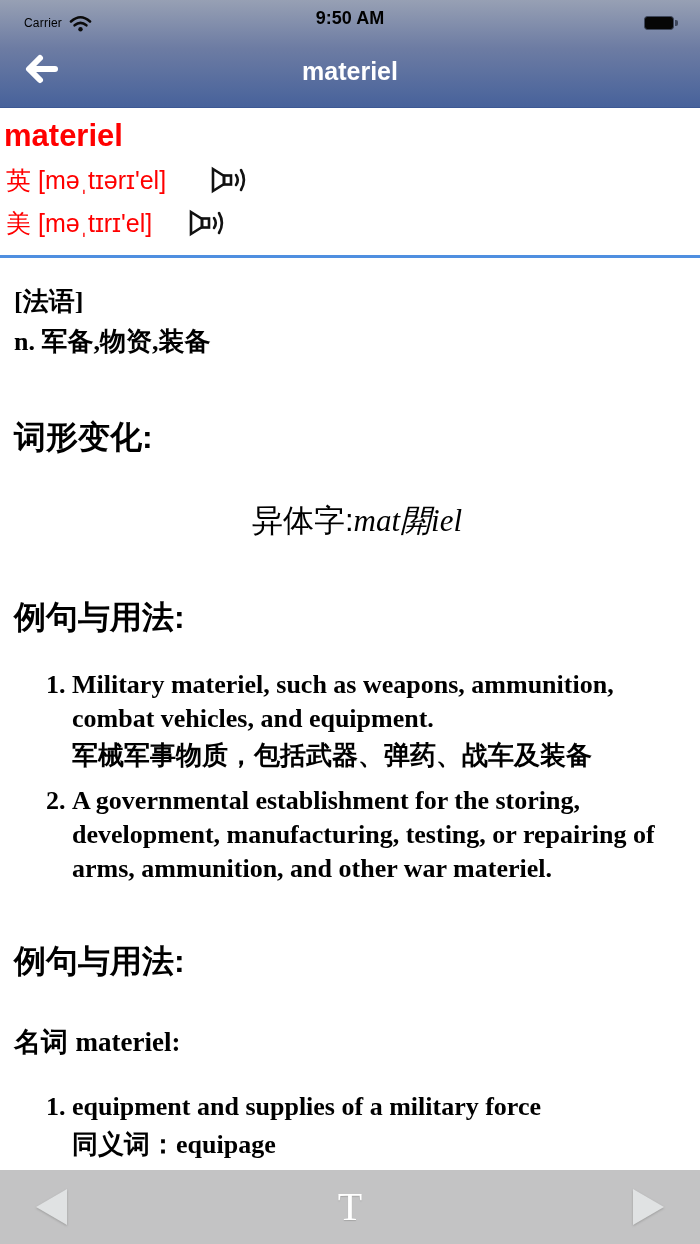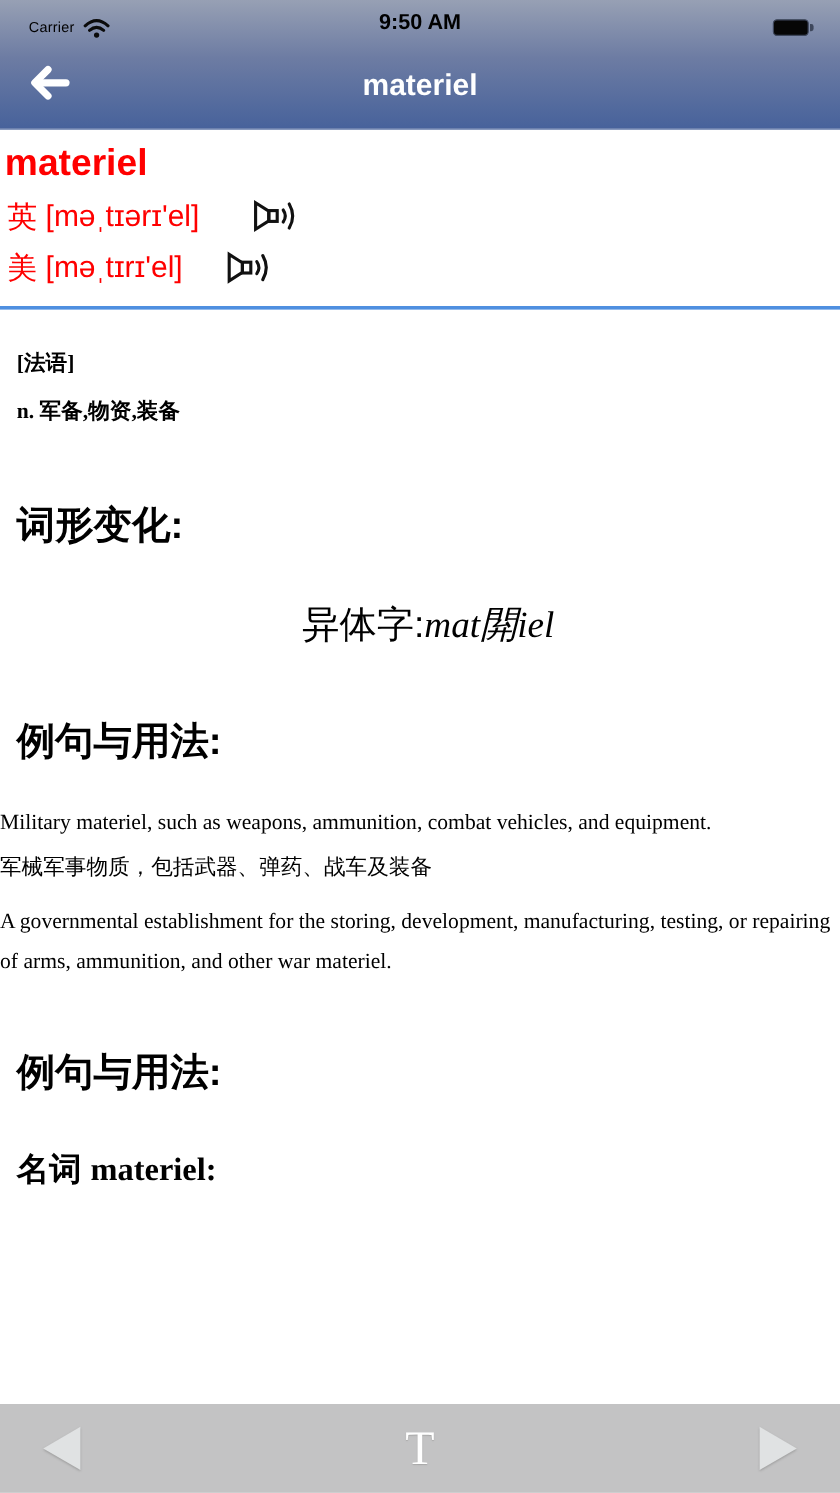--- a/index.html
+++ b/index.html
@@ -26,29 +26,29 @@
   .nav-title { color:#fff; font-size:25px; font-weight:600; }
 
   
   .headword { color:#ff0000; font-size:31px; font-weight:700; margin:10px 0 0 4px; }
   .phon-row { display:flex; align-items:center; color:#ff0000; font-size:25px; margin:9px 0 0 6px; }
   .phon-icon { margin-left:42px; display:inline-flex; }
   .separator { border-top:3px solid #4f8fe0; margin-top:15px; }
 
   
   .pos-block { margin:24px 0 0 14px; font-family:"Liberation Serif", serif;
-               font-weight:700; font-size:18px; line-height:40px; }
+               font-weight:700; font-size:26px; line-height:40px; }
 
   .section-heading { margin:54px 0 0 14px; font-size:32px; font-weight:700; }
 
   .variant-line { margin:40px 0 0 14px; font-size:31px;text-align:center; }
   .variant-value { font-family:"Liberation Serif", serif; font-style:italic; }
 
-  ol.example-list { margin:28px 0 0 0; 
-                    font-family:"Liberation Serif", serif; font-size:18px; }
+  ol.example-list { margin:28px 0 0 0; padding-left:72px;
+                    font-family:"Liberation Serif", serif; font-size:26px;font-weight:bold; }
   ol.example-list li { margin-bottom:8px; }
   .en-line { line-height:34px; }
   .zh-line { line-height:40px; }
 
   .sub-heading { margin:40px 0 0 14px; font-size:27px; font-weight:700; }
   .sub-heading .word-part { font-family:"Liberation Serif", serif; }
 
   .syn-label { font-family:"Liberation Sans", sans-serif; }
   .syn-value { font-family:"Liberation Serif", serif; }
 
@@ -146,20 +146,28 @@
     </li>
   </ol>
 
   <div class="section-heading">例句与用法:</div>
 
   <div class="sub-heading">
     <span>名词</span>
     <span class="word-part">materiel:</span>
   </div>
 
+  <ol class="example-list" style="margin-top:30px">
+    <li>
+      <div class="en-line">equipment and supplies of a military force</div>
+      <div class="zh-line">
+        <span class="syn-label">同义词：</span><span class="syn-value">equipage</span>
+      </div>
+    </li>
+  </ol>
 
 </div>
 
 <div class="toolbar">
   <span class="tri tri-left"></span>
   <span class="toolbar-t">T</span>
   <span class="tri tri-right"></span>
 </div>
 
 </body></html>

